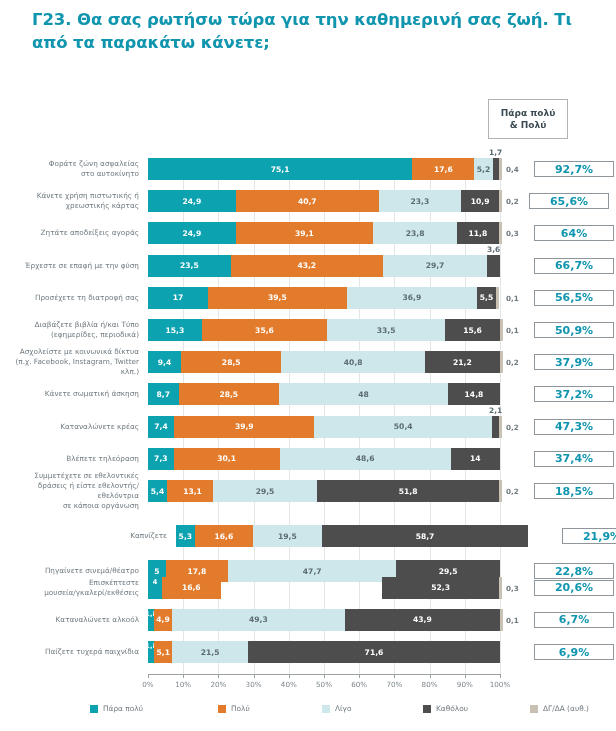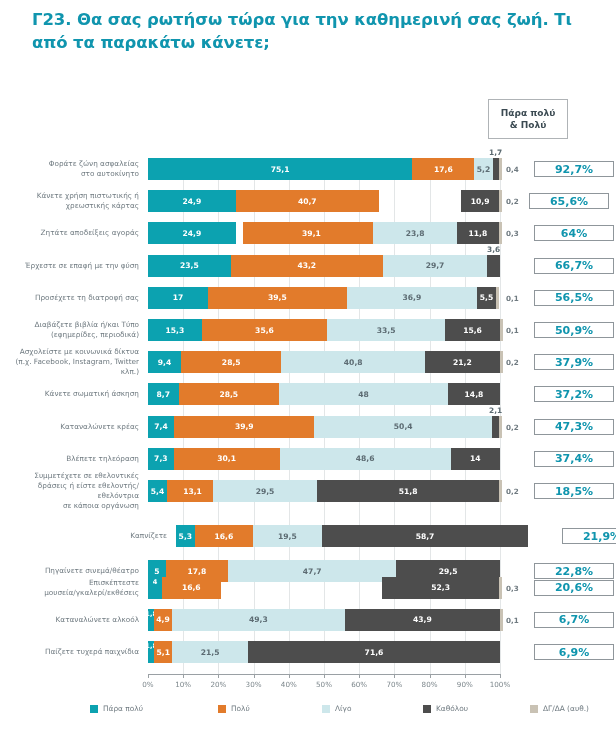--- a/index.html
+++ b/index.html
@@ -249,31 +249,32 @@
         <div class="dk-value" style="left: 352px; position: absolute; margin-left: 6px;">0,4</div>
       </div>
       <div class="summary-box" style="left: 386px;">92,7%</div>
     </div>
     <div class="row" style="top: 32.2px;">
       <div class="row-label" style="white-space: pre-line;">Κάνετε χρήση πιστωτικής ή
 χρεωστικής κάρτας</div>
       <div class="bar-track">
         <div class="seg s0" style="left: 0px; width: 87.648px;">24,9</div>
         <div class="seg s1" style="left: 87.648px; width: 143.264px;">40,7</div>
+        <div class="seg s2" style="left: 230.912px; width: 82.016px;">23,3</div>
         <div class="seg s3" style="left: 312.928px; width: 38.368px;">10,9</div>
         <div class="seg s4" style="left: 351.296px; width: 3px;"></div>
         <div class="dk-value" style="left: 352px; position: absolute; margin-left: 6px;">0,2</div>
       </div>
       <div class="summary-box" style="left: 381px;">65,6%</div>
     </div>
     <div class="row" style="top: 64.4px;">
       <div class="row-label" style="white-space: pre-line;">Ζητάτε αποδείξεις αγοράς</div>
       <div class="bar-track">
         <div class="seg s0" style="left: 0px; width: 87.648px;">24,9</div>
-        <div class="seg s1" style="left: 87.648px; width: 137.632px; margin-left: 7px;">39,1</div>
+        <div class="seg s1" style="left: 87.648px; width: 137.632px;">39,1</div>
         <div class="seg s2" style="left: 225.28px; width: 83.776px;">23,8</div>
         <div class="seg s3" style="left: 309.056px; width: 41.536px;">11,8</div>
         <div class="seg s4" style="left: 350.592px; width: 3px;"></div>
         <div class="dk-value" style="left: 352px; position: absolute; margin-left: 6px;">0,3</div>
       </div>
       <div class="summary-box" style="left: 386px;">64%</div>
     </div>
     <div class="row" style="top: 96.6px;">
       <div class="row-label" style="white-space: pre-line;">Έρχεστε σε επαφή με την φύση</div>
       <div class="bar-track">

